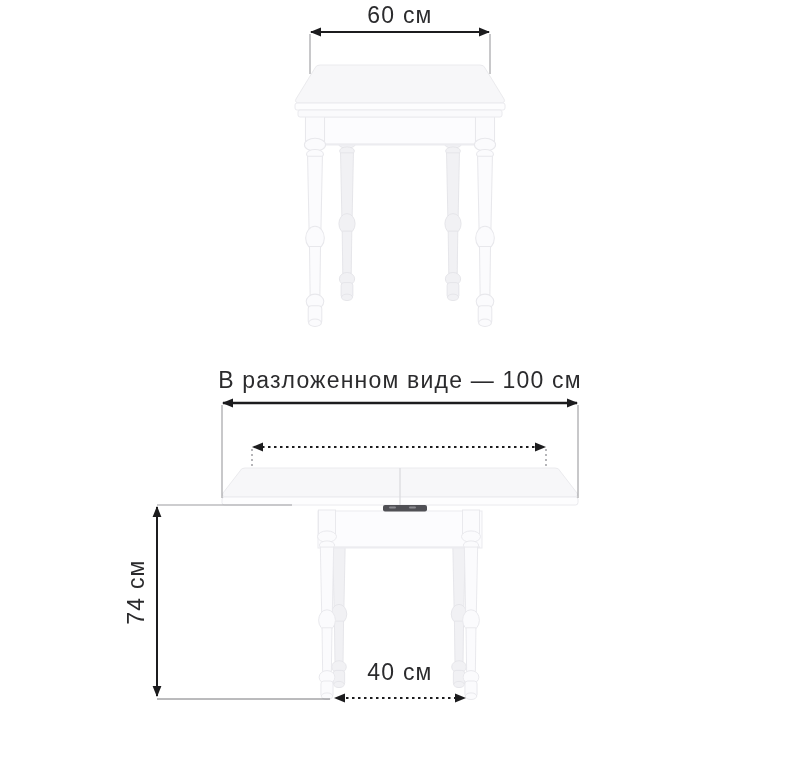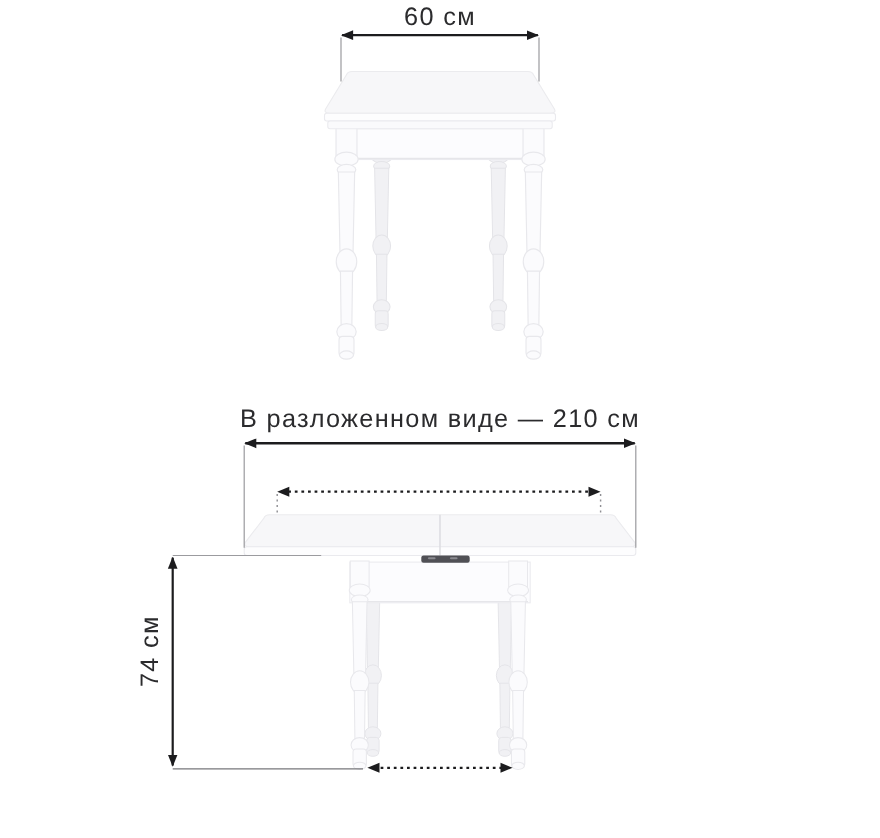--- a/index.html
+++ b/index.html
@@ -156,19 +156,20 @@
 
     <g>
       <line class="dim-dot" x1="340" y1="698" x2="460" y2="698"></line>
       <path d="M334,698 L345,693.5 L345,702.5 Z" fill="#1c1c1e"></path>
       <path d="M466,698 L455,693.5 L455,702.5 Z" fill="#1c1c1e"></path>
     </g>
   </svg>
 
   <div class="lbl" style="left:250px; top:1px; width:300px;">60 см</div>
 
-  <div class="lbl" style="left:150px; top:366px; width:500px;">В разложенном виде — 210 см</div>
+  <div class="lbl" style="left:150px; top:366px; width:500px;">В разложенном виде — 100 см</div>
 
 
   <div class="lbl lbl-rot" style="left:66px; top:578px; width:140px; height:28px;">74 см</div>
 
+  <div class="lbl" style="left:300px; top:658px; width:200px;">40 см</div>
 
 </div>
 
 </body></html>

